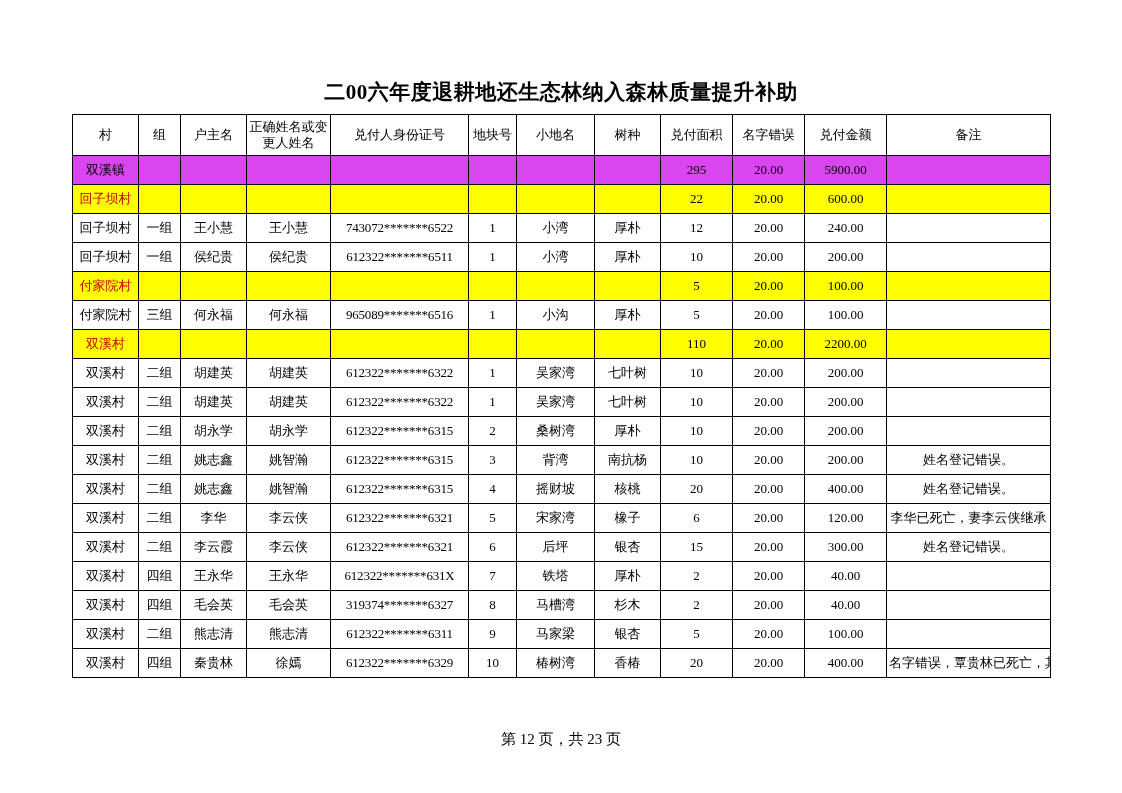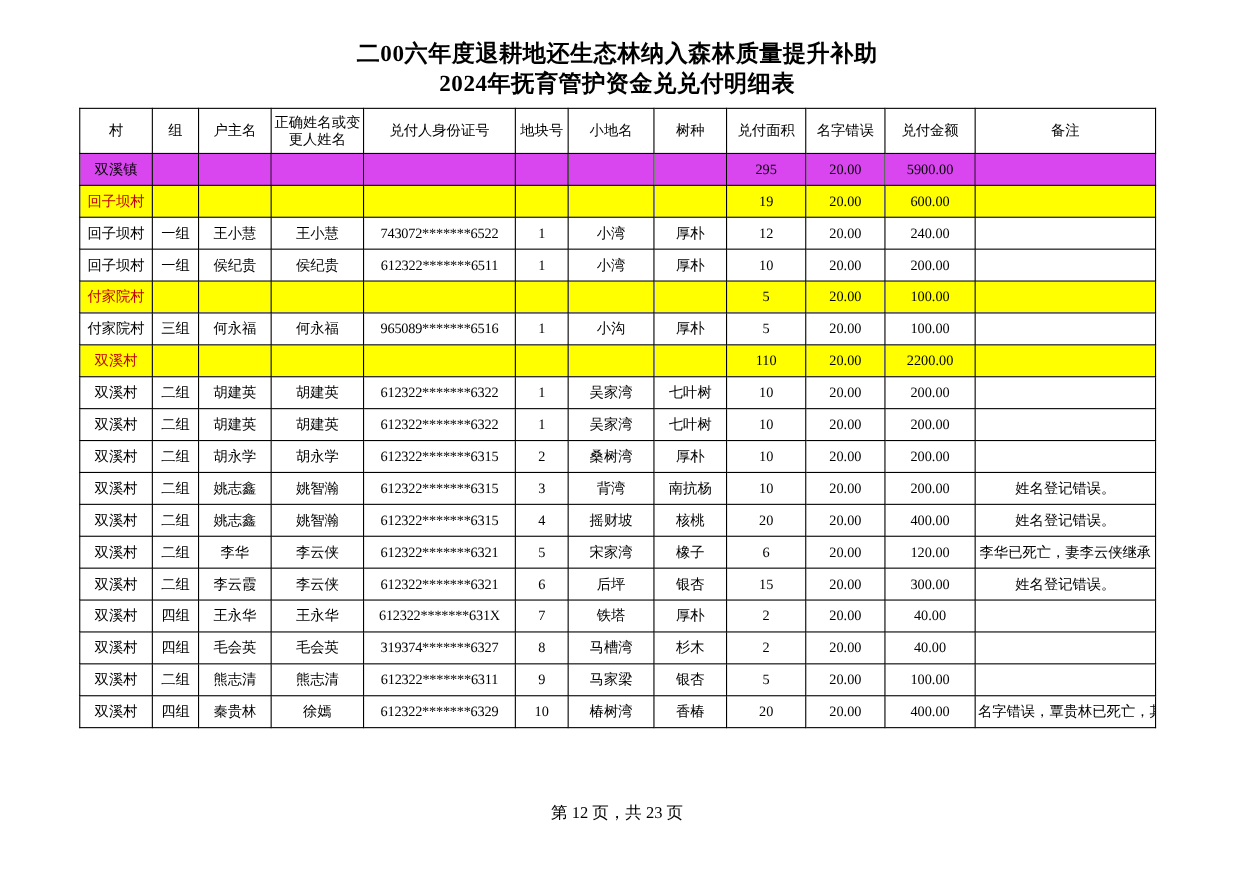--- a/index.html
+++ b/index.html
@@ -16,21 +16,21 @@
   }
   .page {
     position: relative;
     width: 1122px;
     height: 793px;
     box-sizing: border-box;
     padding: 0 72px;
   }
   .titles {
     text-align: center;
-    padding-top: 34px;
+    padding-top: 78px;
   }
   .title-line1 {
     font-size: 21px;
     font-weight: bold;
     letter-spacing: 0.5px;
     line-height: 28px;
   }
   .title-line2 {
     font-size: 21px;
     font-weight: bold;
@@ -105,21 +105,20 @@
   .col-amount  { width: 82px; }
   .col-note    { width: 164px; }
 </style>
 </head>
 <body>
 
 <div class="page">
 
   <div class="titles">
     <div class="title-line1">二00六年度退耕地还生态林纳入森林质量提升补助</div>
-    <div class="title-line2">2024年抚育管护资金兑兑付明细表</div>
   </div>
 
   <table class="detail">
     <colgroup>
       <col class="col-village">
       <col class="col-group">
       <col class="col-owner">
       <col class="col-correct">
       <col class="col-id">
       <col class="col-plot">
@@ -163,21 +162,21 @@
         </tr>
         <tr class="row-village">
           <td class="village-name">回子坝村</td>
           <td></td>
           <td></td>
           <td></td>
           <td class="id-col"></td>
           <td></td>
           <td></td>
           <td></td>
-          <td>19</td>
+          <td>22</td>
           <td>20.00</td>
           <td>600.00</td>
           <td class="note"></td>
         </tr>
         <tr>
           <td>回子坝村</td>
           <td>一组</td>
           <td>王小慧</td>
           <td>王小慧</td>
           <td class="id-col">743072*******6522</td>

